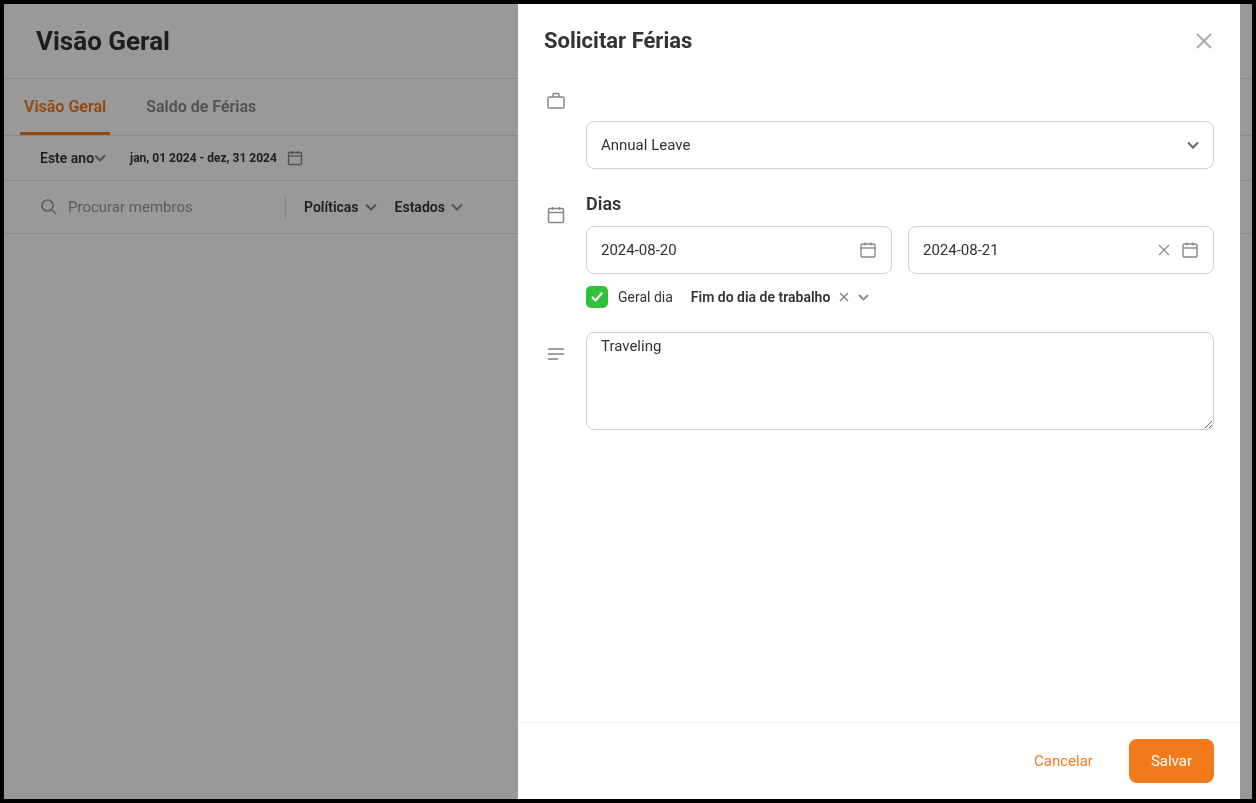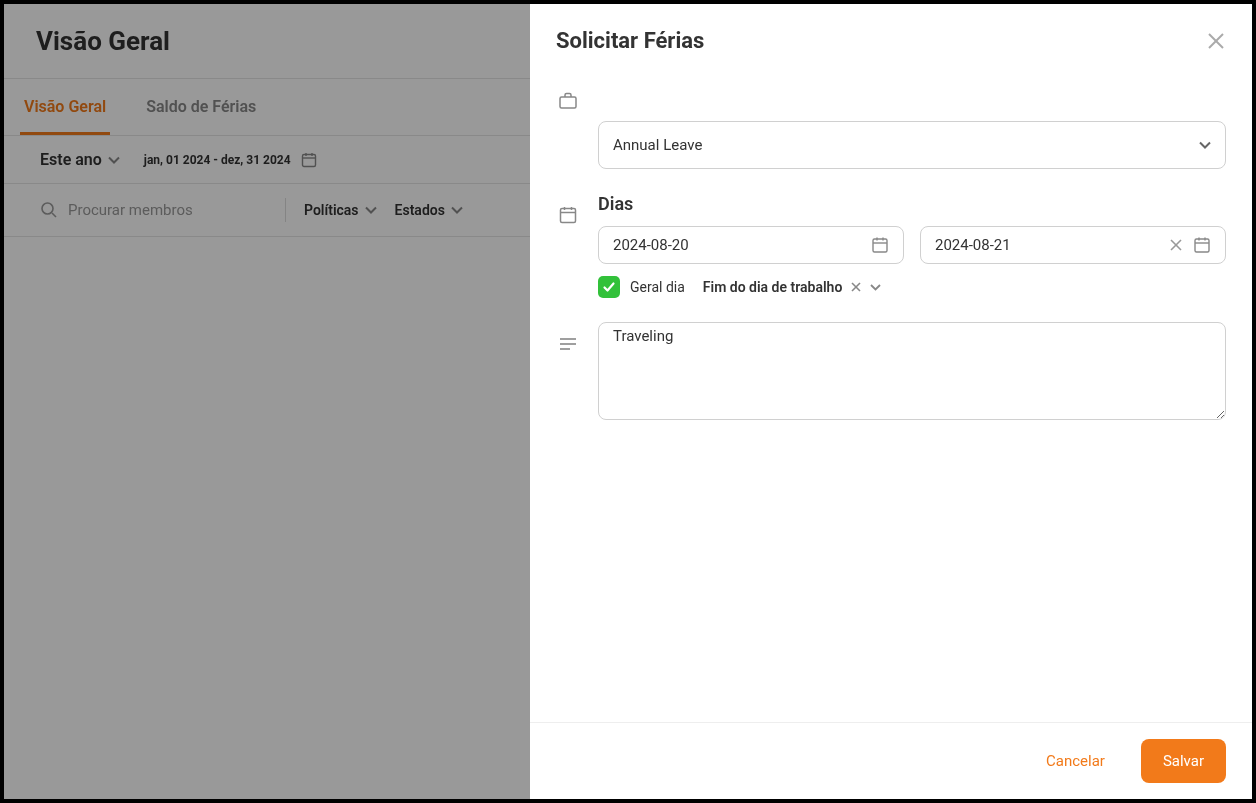--- a/index.html
+++ b/index.html
@@ -51,22 +51,22 @@
   .bg-filters {
     display: flex;
     align-items: center;
     gap: 24px;
     padding: 14px 36px;
     border-bottom: 1px solid #e5e5e5;
   }
   .bg-filter {
     display: flex;
     align-items: center;
-    gap: 6px;
-    font-size: 16px;
+    gap: 0;
+    font-size: 14px;
     color: #333;
     font-weight: 600;
     cursor: pointer;
   }
   .bg-date-range {
     font-size: 12px;
     color: #333;
     font-weight: 700;
     display: flex;
     align-items: center;
@@ -135,21 +135,21 @@
     border-radius: 50%;
   }
   .overlay {
     position: absolute;
     inset: 0;
     background: rgba(0,0,0,0.4);
   }
   .panel {
     position: absolute;
     top: 0;
-    right: 0;
+    right: 12px;
     bottom: 0;
     width: 722px;
     background: #fff;
     display: flex;
     flex-direction: column;
   }
   .panel-header {
     display: flex;
     align-items: center;
     justify-content: space-between;
@@ -209,21 +209,21 @@
     font-size: 18px;
     font-weight: 600;
     color: #333;
   }
   .date-pair {
     display: flex;
     gap: 16px;
   }
   .date-input {
     flex: 1;
-    height: 38px;
+    height: 48px;
     border: 1px solid #d0d0d0;
     border-radius: 8px;
     display: flex;
     align-items: center;
     justify-content: space-between;
     padding: 0 14px;
     font-size: 15px;
     color: #333;
     background: #fff;
   }

